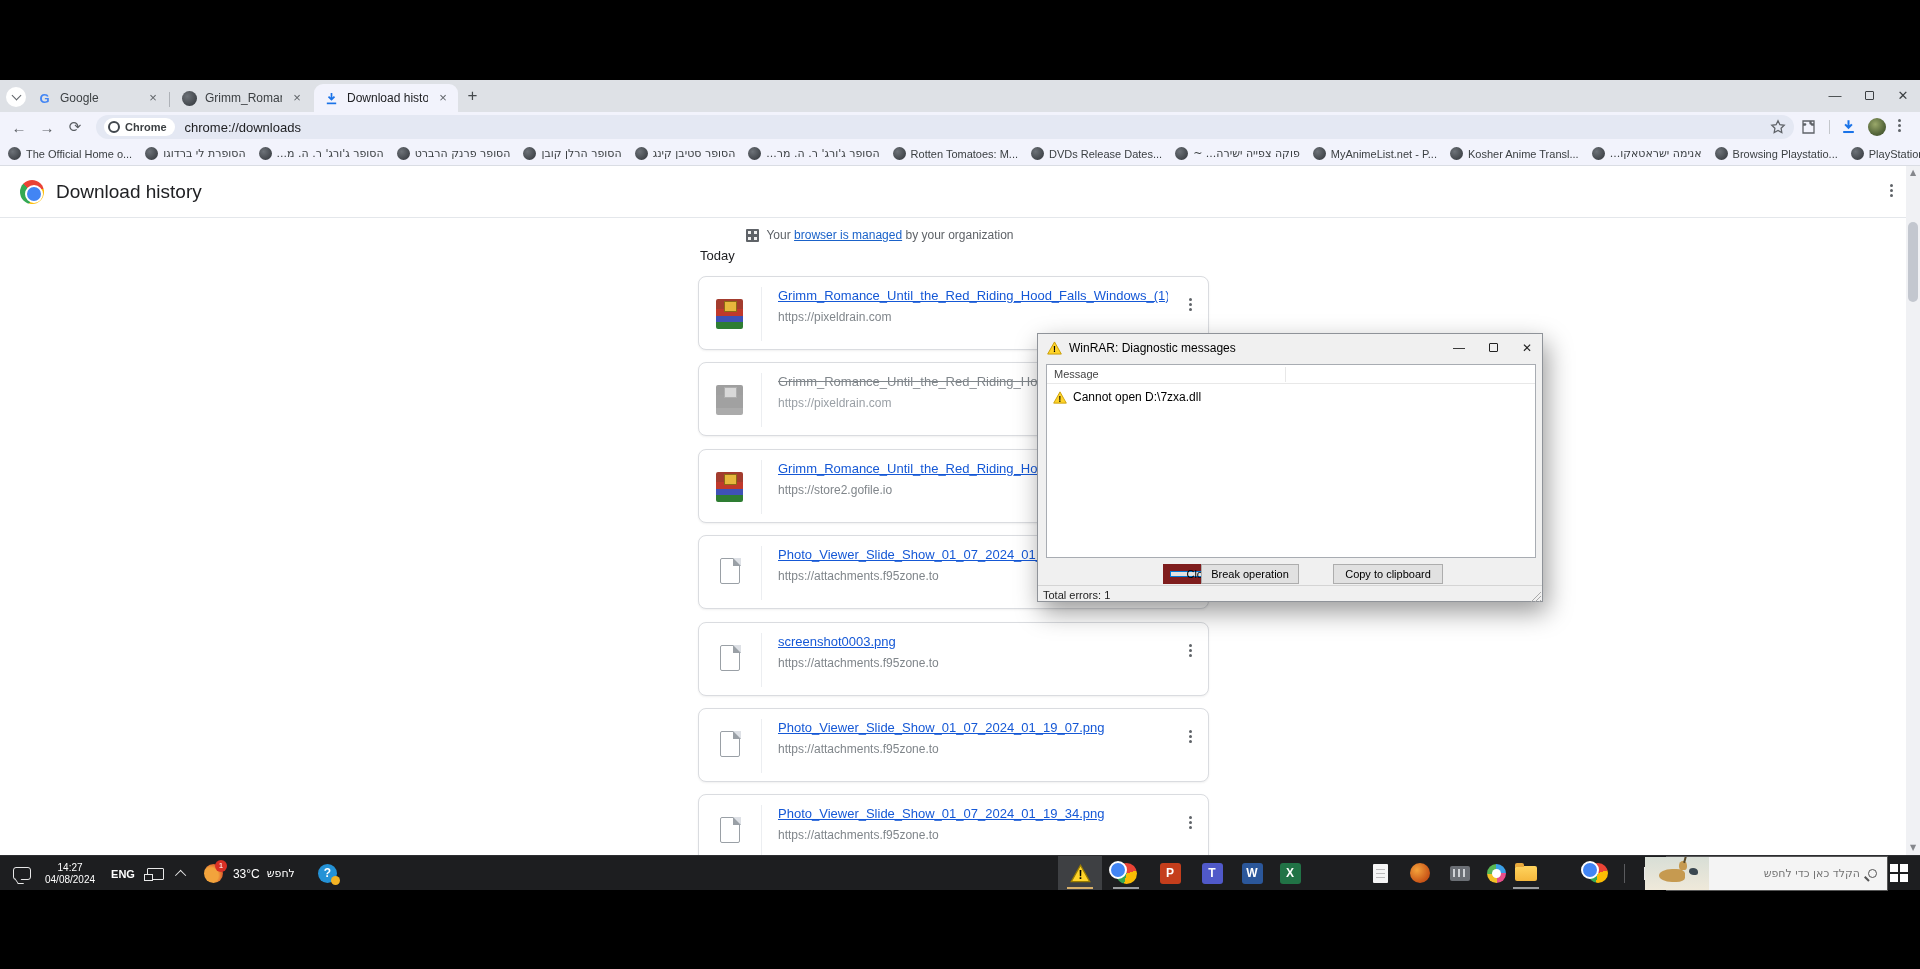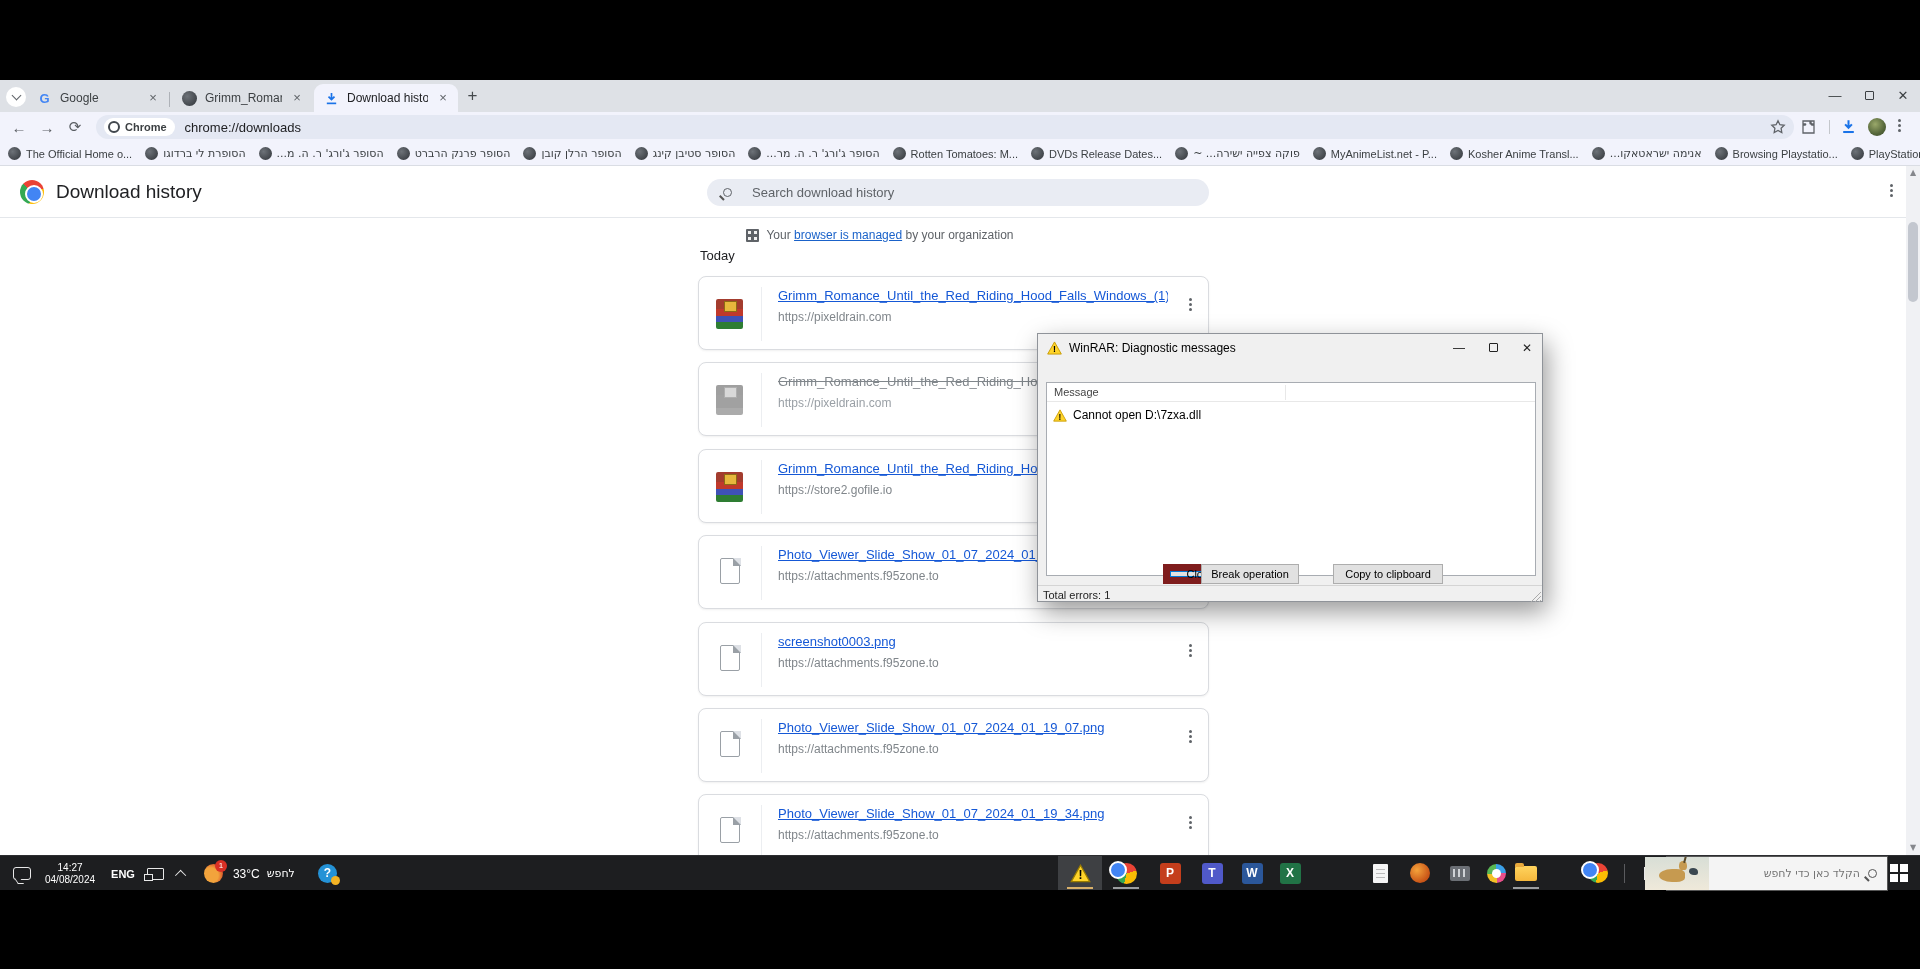--- a/index.html
+++ b/index.html
@@ -110,21 +110,21 @@
   .sb-thumb { position:absolute; left:2px; top:56px; width:10px; height:80px; background:#c3c7cf; border-radius:5px; }
 
   
   .dialog { position:absolute; left:1037px; top:333px; width:506px; height:269px; background:#f0f0f0;
             border:1px solid #8f9399; box-shadow:4px 10px 24px rgba(0,0,0,.4); font-size:12px; }
   .dtitle { position:absolute; top:0; left:0; width:100%; height:27px; display:flex; align-items:center;
             padding-left:9px; gap:7px; color:#000; }
   .dwinctl { position:absolute; top:0; height:27px; width:34px; display:flex; align-items:center;
              justify-content:center; color:#222; font-size:12px; }
   .listbox { position:absolute; left:8px; top:30px; width:490px; height:194px; background:#fff;
-             border:1px solid #a8acb2;margin-top:18px; }
+             border:1px solid #a8acb2; }
   .lb-head { height:19px; border-bottom:1px solid #e8e8e8; display:flex; align-items:center;
              padding-left:7px; font-size:11px; color:#444; position:relative; }
   .lb-head:after { content:""; position:absolute; left:238px; top:2px; width:1px; height:15px; background:#e8e8e8; }
   .err1 { display:flex; align-items:center; gap:6px; padding:6px 0 0 6px; color:#000; }
   .err2 { padding:3px 0 0 27px; color:#000; }
   .dbtn { position:absolute; top:230px; height:20px; background:#e1e1e1; border:1px solid #adadad;
           font-size:11px; color:#000; display:flex; align-items:center; justify-content:center;
           font-family:"Liberation Sans",sans-serif; }
   .dbtn.default { border:7px solid #7f1d1d; box-shadow:0 0 0 1px #0078d7 inset;margin-left:41px; }
   .dstatus { position:absolute; left:0; top:251px; width:100%; height:18px; border-top:1px solid #d4d4d4;
@@ -348,24 +348,20 @@
         <div class="dark-globe"></div>
         <span>PlayStation Store -...</span>
       </div>
 
   </div>
 
   <div class="page">
     <div class="pg-header">
       <div class="chrome-logo"></div>
       <div class="pg-title">Download history</div>
-      <div class="searchpill">
-        <div class="magn" style="border-color:#5f6368;"></div>
-        <input type="text" placeholder="Search download history" style="">
-      </div>
       <div class="pg-kebab dots3">
           <i></i>
           <i></i>
           <i></i>
         </div>
     </div>
 
     <div class="managed">
       <div class="building"></div>
       <span><span>Your</span>

